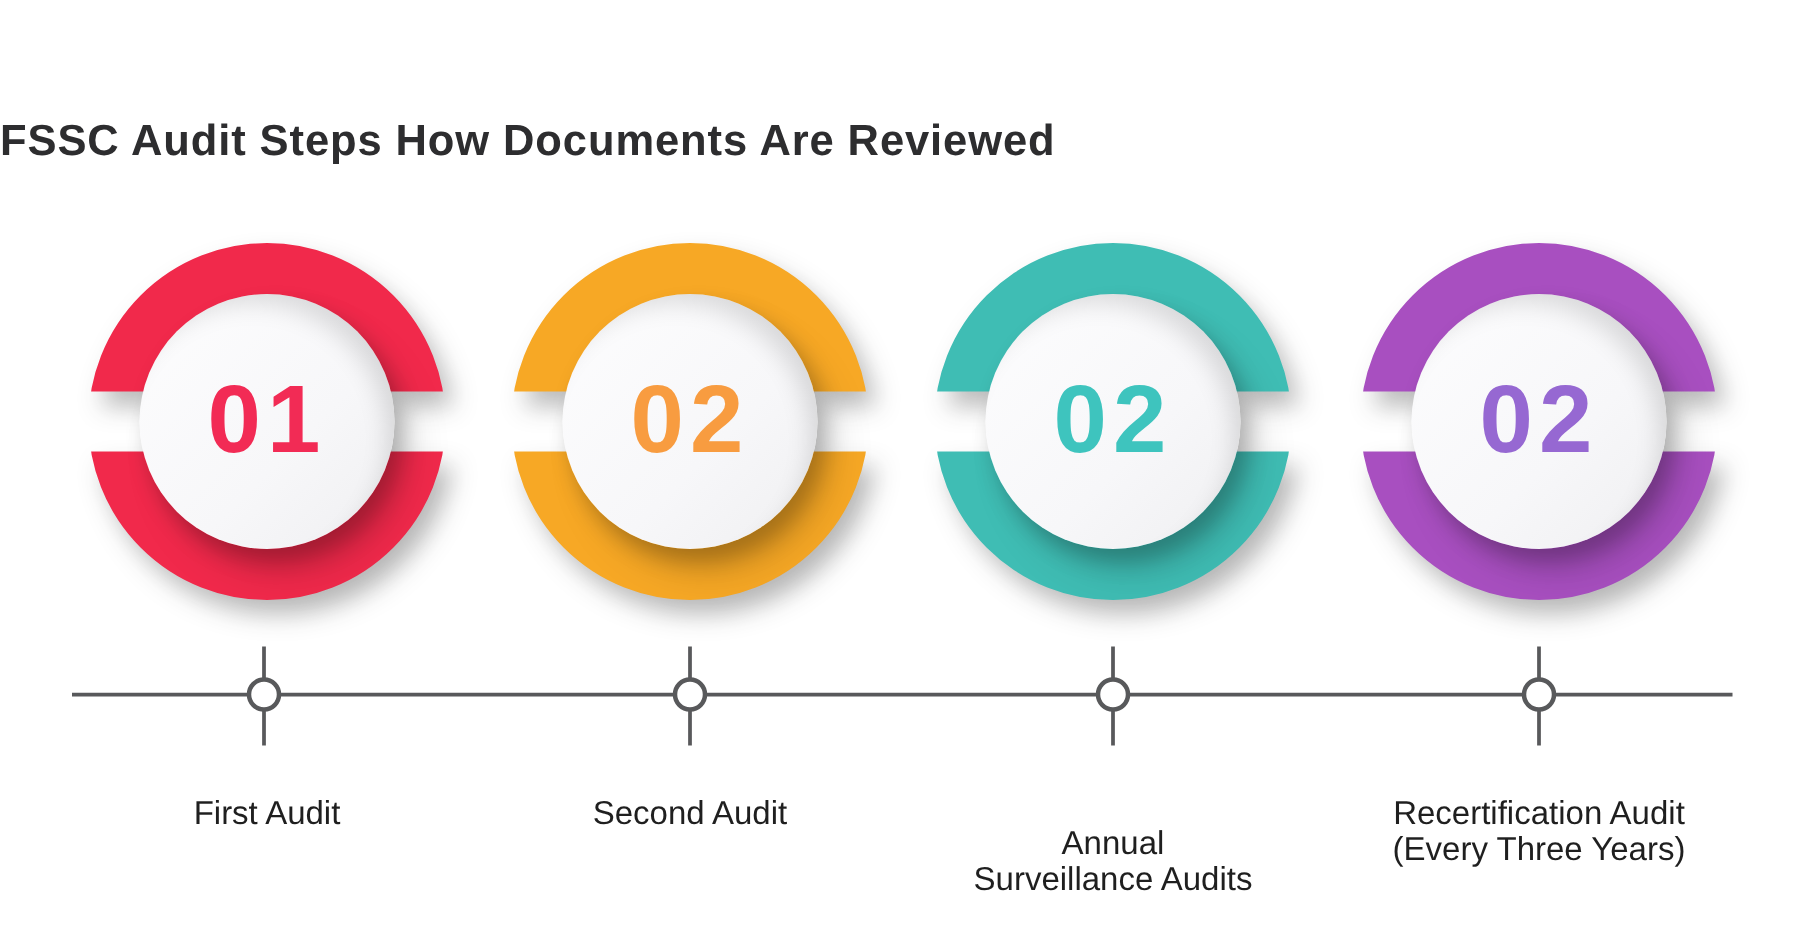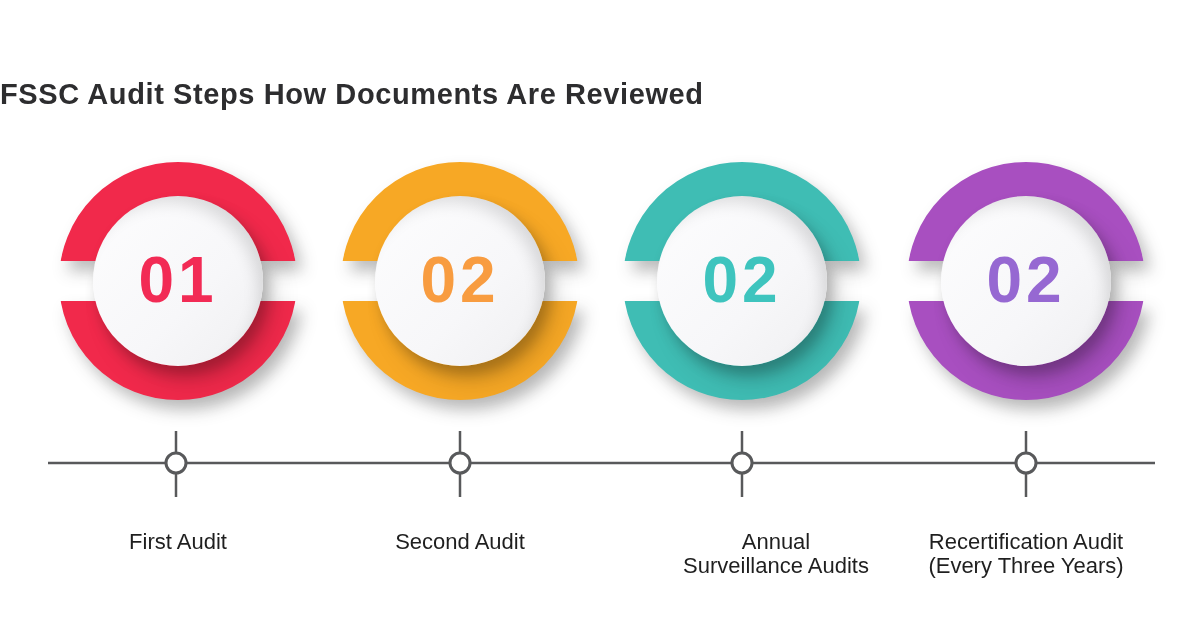--- a/index.html
+++ b/index.html
@@ -120,21 +120,21 @@
     </div>
 
     <div>
       <div class="badge" style="left: 612px; --ring: #3FBDB4; --num: #3EC4BE;">
         <svg class="ring" viewBox="0 0 260 260">
           <circle cx="130" cy="130" r="101.5" fill="none" stroke-width="35" mask="url(#ring-gap-mask)"></circle>
         </svg>
         <div class="disc"></div>
         <span class="num">02</span>
       </div>
-      <div class="step-label" style="left: 616px;">
+      <div class="step-label" style="left: 582px; margin-top: 20px;">
         <span>Annual</span>
         <span>Surveillance Audits</span>
       </div>
     </div>
 
     <div>
       <div class="badge" style="left: 896px; --ring: #A84FC0; --num: #9668D2;">
         <svg class="ring" viewBox="0 0 260 260">
           <circle cx="130" cy="130" r="101.5" fill="none" stroke-width="35" mask="url(#ring-gap-mask)"></circle>
         </svg>

